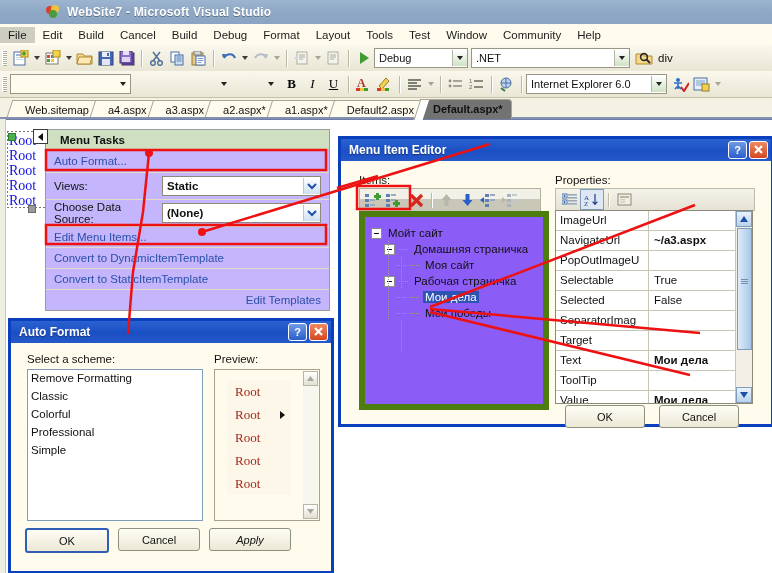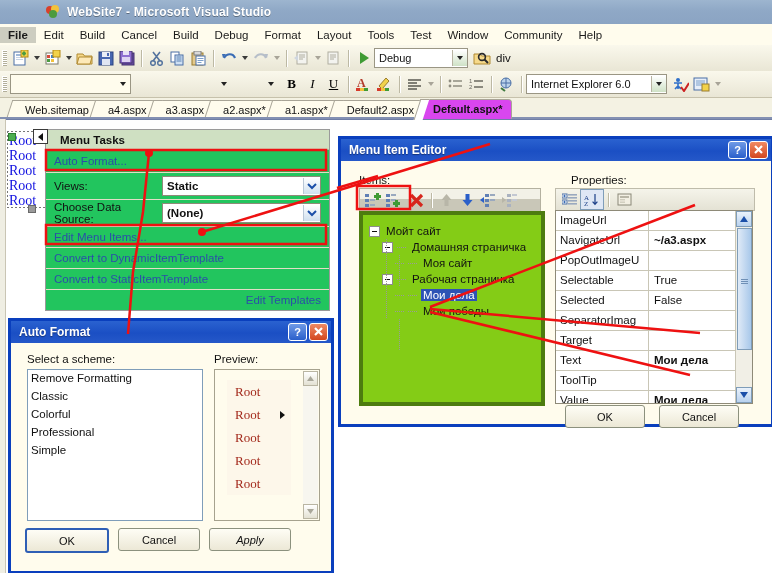--- a/index.html
+++ b/index.html
@@ -33,21 +33,21 @@
 
   
   .menubar{
     position:absolute;left:0;top:24px;width:772px;height:21px;
     background:#fffced;border-bottom:1px solid #ded8c2;
     display:flex;align-items:center;
   }
   .menubar .mi{
     padding:2px 8px;color:#1b1b1b;font-size:11.5px;white-space:nowrap;
   }
-  .menubar .mi.sel{background:#cdcdc0;font-weight:bold;}
+  .menubar .mi.sel{background:#cdcdc0;}
 
   
   .tbrow{
     position:absolute;left:0;width:772px;height:26px;
     background:#f4f2e3;border-bottom:1px solid #c6c1ab;
     display:flex;align-items:center;
   }
   .tbrow.r1{top:45px;background:linear-gradient(to bottom,#faf8ec,#e9e6d5);}
   .tbrow.r2{top:71px;background:linear-gradient(to bottom,#faf8ec,#e9e6d5);}
   .grip{width:4px;height:16px;margin:0 3px 0 2px;
@@ -81,21 +81,21 @@
     background:#fffced;border:1px solid #a8a496;border-bottom:none;
     margin-right:-1px;position:relative;white-space:nowrap;
     border-radius:0 4px 0 0;
     transform:skewX(0deg);
   }
   .tab::before{
     content:"";position:absolute;left:-6px;bottom:-1px;width:8px;height:19px;
     border-left:1px solid #a8a496;transform:skewX(-18deg);background:#fffced;
     border-top:1px solid #a8a496;
   }
-  .tab.active{font-weight:bold;background:#d946ef;z-index:5;height:19px;line-height:19px;}
+  .tab.active{font-weight:bold;background:#737373;z-index:5;height:19px;line-height:19px;}
   .tab.active::before{background:#ffffff;height:20px;}
   .tabstrip .underline{position:absolute;left:0;bottom:0;width:772px;height:2px;background:#8390b2;}
 
   
   .surface{position:absolute;left:0;top:119px;width:772px;height:454px;background:#ffffff;
     border-top:1px solid #6f7ea6;}
   .leftedge{position:absolute;left:0;top:119px;width:5px;height:454px;background:#efeee3;border-right:1px solid #c9c5b4;}
 
   
   .rootmenu{position:absolute;left:7px;top:131px;width:48px;}
@@ -108,21 +108,21 @@
   .rootmenu .hnd{position:absolute;width:6px;height:6px;background:#4caf50;border:1px solid #2e7d32;}
   .rootmenu .hnd.tl{left:1px;top:2px;}
   .rootmenu .hnd.bm{left:21px;top:74px;background:#9a9a9a;border-color:#6a6a6a;}
   .rootitem{font-family:"Liberation Serif","DejaVu Serif",serif;font-size:14px;color:#1212e0;
     height:15px;line-height:15px;padding-left:2px;}
   .glyphbox{position:absolute;left:38px;top:11px;width:8px;height:10px;}
 
   
   .tasks{
     position:absolute;left:45px;top:129px;width:283px;height:180px;
-    background:#22c55e;border:1px solid #9a9a9a;
+    background:#c4b5fd;border:1px solid #9a9a9a;
   }
   .tasks .hd{
     height:19px;background:#cfe0c2;border-bottom:1px solid #b2c7a2;
     font-weight:bold;font-size:11.5px;color:#111;display:flex;align-items:center;padding-left:14px;
   }
   .tasks .arrowbtn{
     position:absolute;left:-13px;top:-1px;width:13px;height:13px;background:#ffffff;
     border:1px solid #3a3a3a;display:flex;align-items:center;justify-content:center;
   }
   .tasks .arrowbtn::after{content:"";border-top:4px solid transparent;border-bottom:4px solid transparent;border-right:5px solid #111;}
@@ -176,21 +176,21 @@
     border:1px solid #b9b5a2;box-sizing:border-box;display:flex;align-items:center;justify-content:center;}
   .sbtn.bot{position:absolute;bottom:0;left:0;}
 
   
   #mie{left:338px;top:136px;width:430px;height:285px;}
   .ietool{
     height:22px;background:linear-gradient(to bottom,#f2f1e7 0 45%,#c9c7b8 45% 100%);
     border:1px solid #b4b1a0;display:flex;align-items:center;padding-left:2px;
   }
   .ibtn{width:21px;height:20px;display:flex;align-items:center;justify-content:center;}
-  .treebox{background:#84cc16;border:4px solid #4d7c0f;position:relative;overflow:hidden;}
+  .treebox{background:#8b5cf6;border:6px solid #4d7c0f;position:relative;overflow:hidden;}
   .tnode{display:flex;align-items:center;height:16px;font-size:11.5px;color:#111;white-space:nowrap;}
   .exp{width:9px;height:9px;border:1px solid #8d8d8d;background:#fff;margin-right:4px;
     display:flex;align-items:center;justify-content:center;flex:none;}
   .exp::after{content:"";width:5px;height:1px;background:#111;}
   .dots{width:9px;height:1px;margin-right:4px;flex:none;
     background:repeating-linear-gradient(to right,#9a9a9a 0 1px,transparent 1px 2px);}
   .tnode .txt{padding:0 2px;}
   .tnode .txt.sel{background:#2d53b5;color:#fff;}
   .vline{position:absolute;width:1px;background:repeating-linear-gradient(to bottom,#9a9a9a 0 1px,transparent 1px 2px);}
 
@@ -359,20 +359,24 @@
     <span class="sep"></span>
 
     <span class="tbtn">
       <svg width="14" height="14">
           <path d="M3 1l9 6-9 6z" fill="#3f9b34"></path>
         </svg>
     </span>
 
     <span class="combo" style="width:88px;">
       <span>Debug</span>
+      <span class="cb"></span>
+    </span>
+    <span class="combo" style="width:153px;">
+      <span>.NET</span>
       <span class="cb"></span>
     </span>
 
     <span class="tbtn">
       <svg width="18" height="15">
           <path d="M1 3h6l1.6 2H17v8H1z" fill="#f6d98a" stroke="#b08a32"></path>
           <circle cx="9" cy="6" r="3.4" fill="none" stroke="#2a2a2a" stroke-width="1.6"></circle>
           <path d="M11.5 8.5L15 12" stroke="#2a2a2a" stroke-width="2"></path>
         </svg>
     </span>
@@ -728,21 +732,21 @@
           <span class="dots"></span>
           <span class="dots"></span>
           <span class="txt">Мои победы</span>
         </div>
       </div>
       <span class="vline" style="left:23px;top:24px;height:80px;"></span>
       <span class="vline" style="left:36px;top:40px;height:32px;"></span>
       <span class="vline" style="left:36px;top:104px;height:32px;"></span>
     </div>
 
-    <div class="lbl" style="position:absolute;left:214px;top:35px;margin-left:16px;">Properties:</div>
+    <div class="lbl" style="position:absolute;left:214px;top:35px;">Properties:</div>
 
     <div class="pgtool" style="position:absolute;left:214px;top:49px;width:196px;">
       <span class="pgbtn">
         <svg width="15" height="13">
             <rect x="0" y="1" width="5" height="4" fill="#fff" stroke="#4a6fa5"></rect>
             <path d="M1.2 3h2.6M2.5 1.8v2.4" stroke="#3a6cb5"></path>
             <rect x="0" y="7" width="5" height="4" fill="#fff" stroke="#4a6fa5"></rect>
             <path d="M1.2 9h2.6M2.5 7.8v2.4" stroke="#3a6cb5"></path>
             <rect x="6" y="1" width="9" height="1.6" fill="#9aa9bf"></rect>
             <rect x="6" y="4" width="9" height="1.6" fill="#9aa9bf"></rect>

